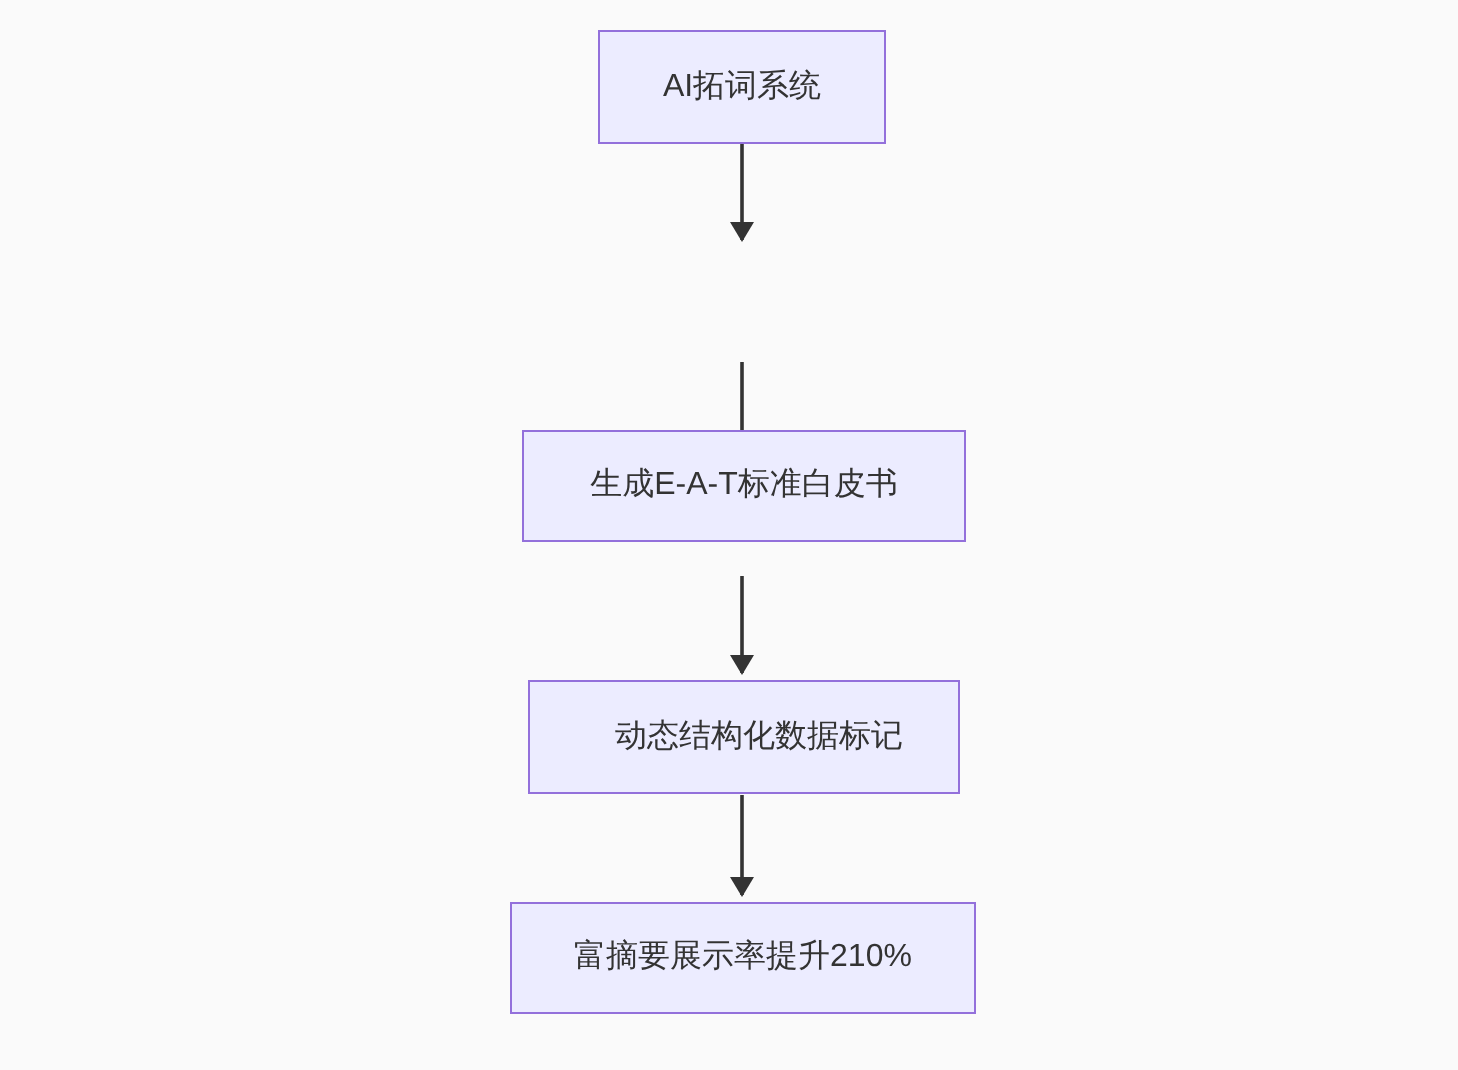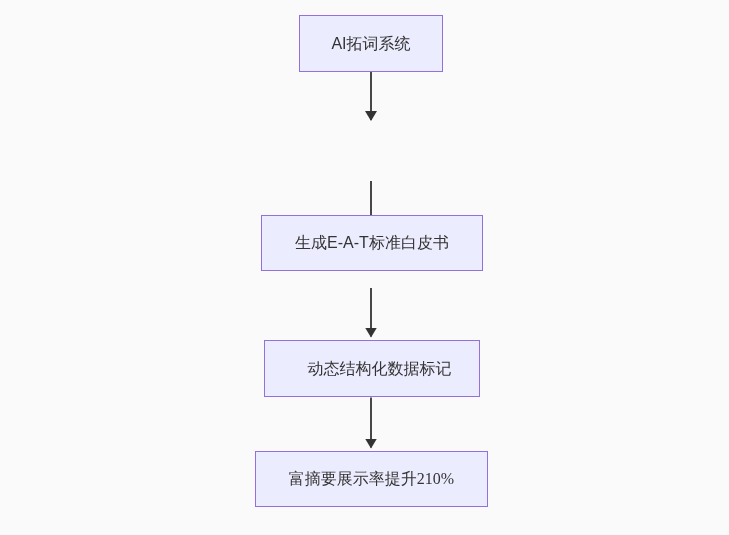--- a/index.html
+++ b/index.html
@@ -34,21 +34,21 @@
     display: flex;
     align-items: center;
     justify-content: center;
     text-align: center;
     white-space: nowrap;
   }
   .node-1 { left: 299px; top: 15px;  width: 144px; height: 57px; }
   .node-2 { left: 275px; top: 124px; width: 192px; height: 57px; }
   .node-3 { left: 261px; top: 215px; width: 222px; height: 56px; }
   .node-4 { left: 264px; top: 340px; width: 216px; height: 57px; padding-left: 15px; }
-  .node-5 { left: 255px; top: 451px; width: 233px; height: 56px; font-family: Liberation Serif, serif; }
+  .node-5 { left: 255px; top: 451px; width: 233px; height: 56px; }
 </style>
 </head>
 <body>
 
 <div class="canvas">
 
   <svg class="edge-layer" width="729" height="535" viewBox="0 0 729 535" xmlns="http://www.w3.org/2000/svg">
     <defs>
       <marker id="arrowhead" viewBox="0 0 10 12" refX="9" refY="6" markerWidth="10" markerHeight="12" markerUnits="userSpaceOnUse" orient="auto" preserveAspectRatio="none">
         <path d="M0,0 L10,6 L0,12 z" fill="#333333"></path>

